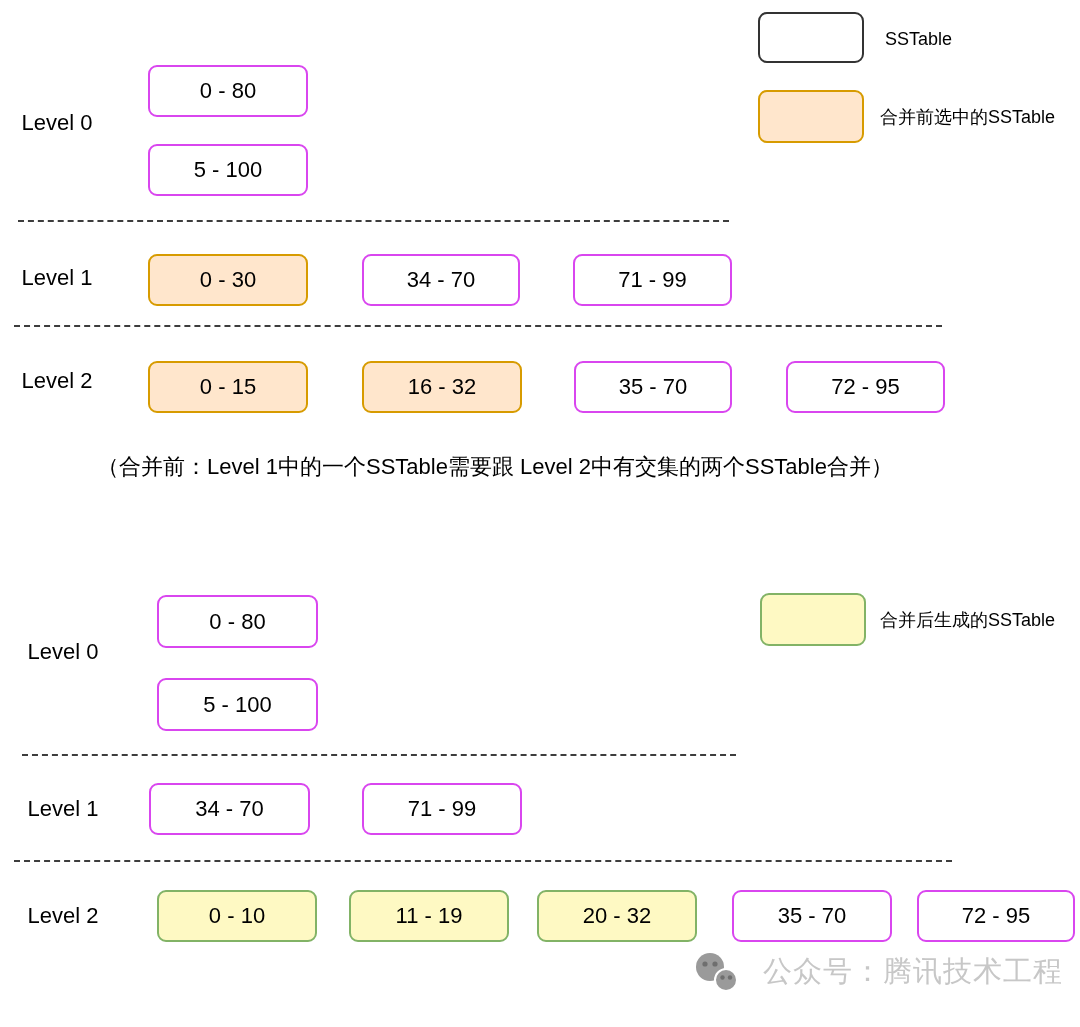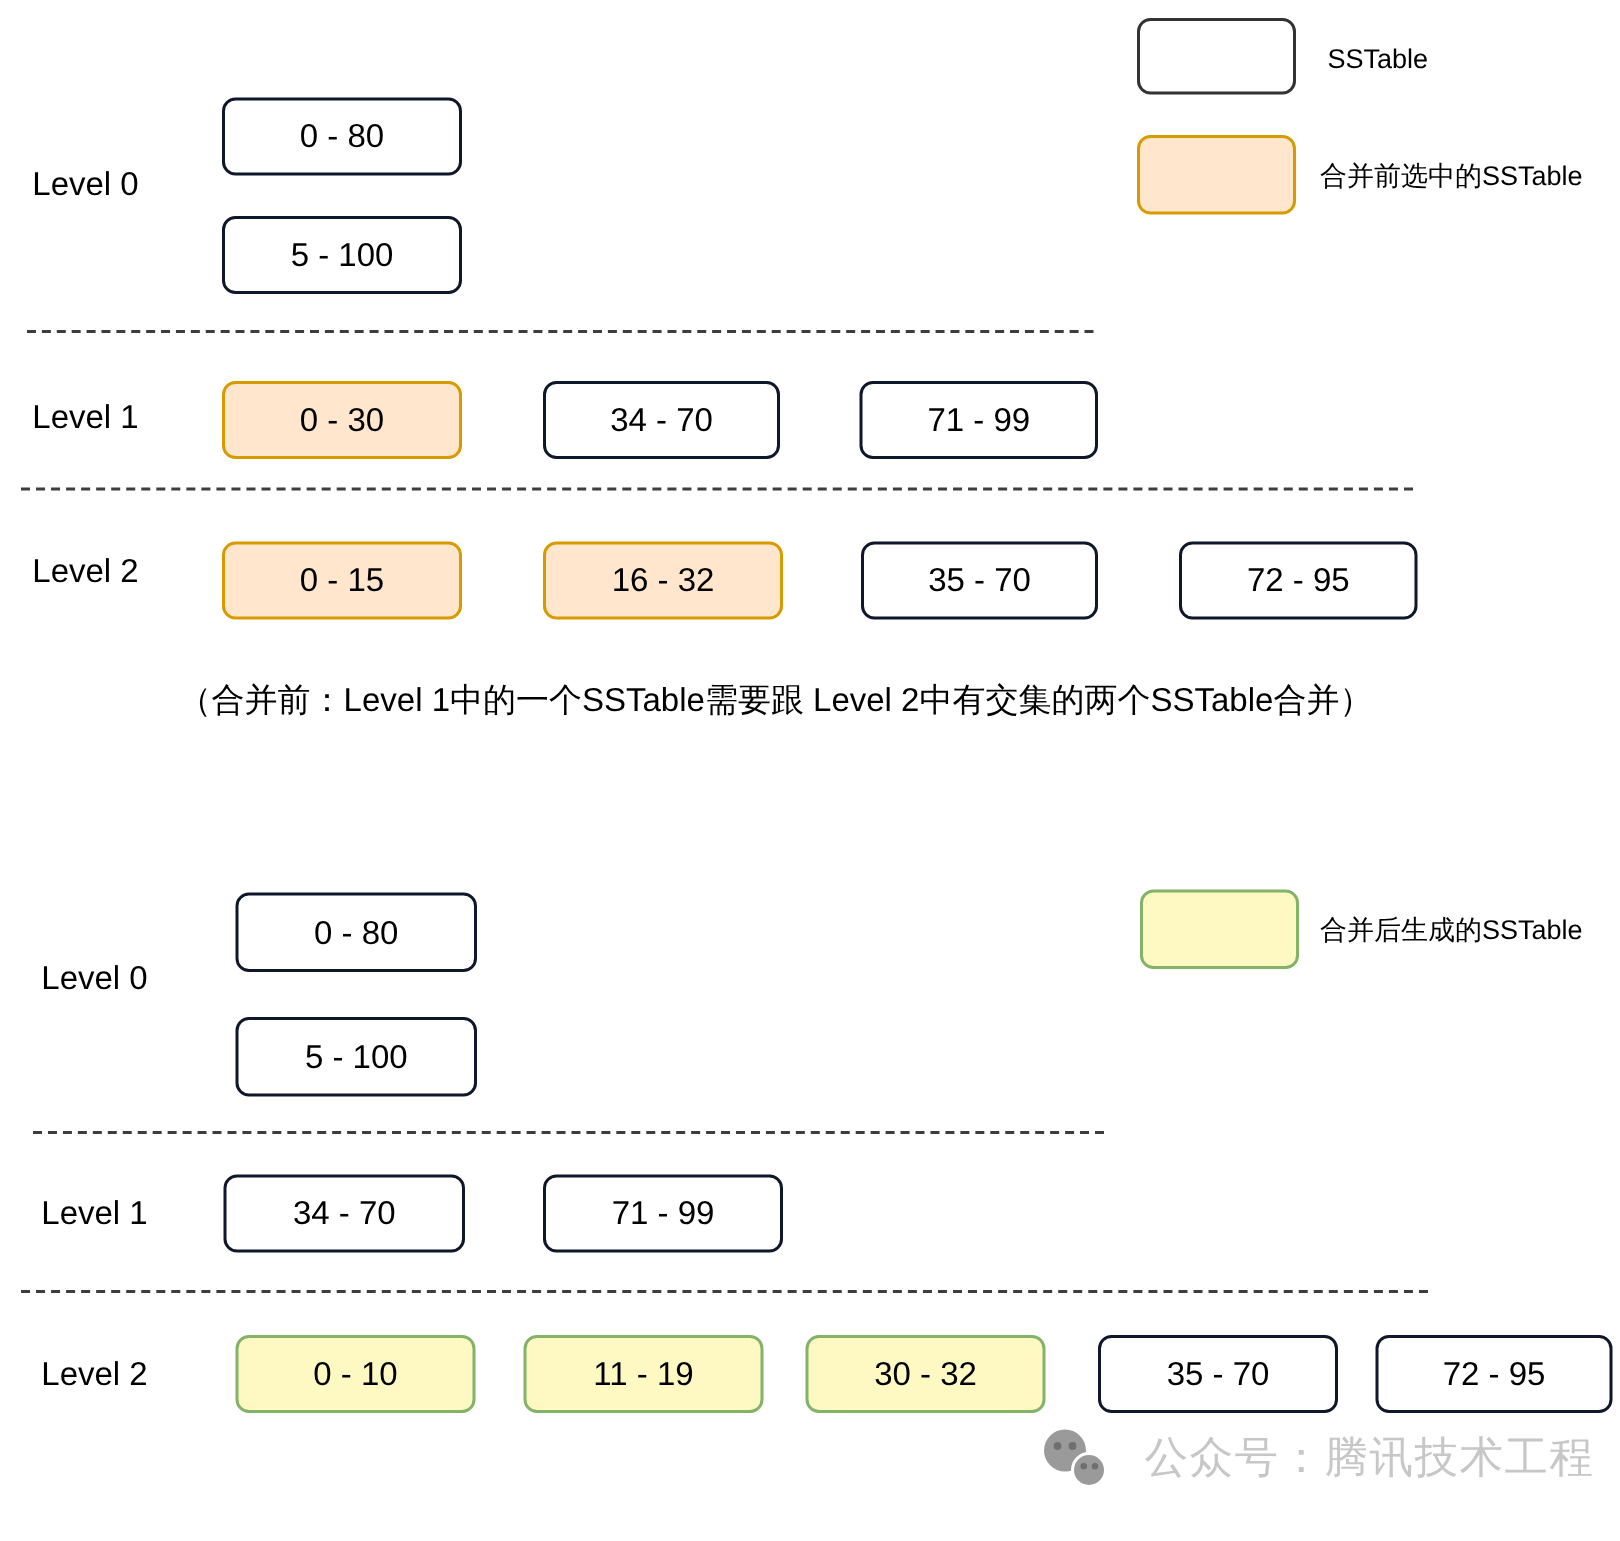--- a/index.html
+++ b/index.html
@@ -3,21 +3,21 @@
 <meta charset="utf-8">
 <style>
   html,body{margin:0;padding:0;background:#fff;}
   .canvas{
     position:relative;width:1080px;height:1027px;background:#fff;overflow:hidden;
     font-family:"Liberation Sans", sans-serif;color:#000;
   }
   .box{
     position:absolute;display:flex;align-items:center;justify-content:center;
     border-radius:9px;font-size:22px;line-height:1;box-sizing:border-box;
-    background:#fff;border:2px solid #0f172a;
+    background:#fff;border:2px solid #d946ef;
   }
   .box.orange{background:#ffe6cc;border-color:#d79b00;}
   .box.green{background:#fef9c3;border-color:#82b366;}
   .box.legend-white{border-color:#333;}
   .lvl-label{
     position:absolute;font-size:22px;line-height:26px;text-align:center;width:86px;
   }
   .dash{
     position:absolute;height:0;border-top:2px dashed #3d3d3d;
   }
@@ -26,21 +26,21 @@
   }
   .legend-label{
     position:absolute;font-size:18px;line-height:24px;white-space:nowrap;
   }
   .watermark{
     position:absolute;left:688px;top:950px;display:flex;align-items:center;z-index:0;
   }
   .watermark-text{
     font-size:29px;color:#c7c7c7;letter-spacing:1px;white-space:nowrap;margin-left:21px;
   }
-  .caption.z{z-index:1;padding-left:22px;}
+  .caption.z{z-index:1;}
 </style>
 </head>
 <body>
 
 <div class="canvas">
 
   <div class="lvl-label" style="left:14px;top:110px;">Level 0</div>
   <div class="box white" style="left:148px;top:65px;width:160px;height:52px;">0 - 80</div>
   <div class="box white" style="left:148px;top:144px;width:160px;height:52px;">5 - 100</div>
 
@@ -78,21 +78,21 @@
 
   <div class="lvl-label" style="left:20px;top:796px;">Level 1</div>
   <div class="box white" style="left:149px;top:783px;width:161px;height:52px;">34 - 70</div>
   <div class="box white" style="left:362px;top:783px;width:160px;height:52px;">71 - 99</div>
 
   <div class="dash" style="left:14px;top:860px;width:938px;"></div>
 
   <div class="lvl-label" style="left:20px;top:903px;">Level 2</div>
   <div class="box green" style="left:157px;top:890px;width:160px;height:52px;">0 - 10</div>
   <div class="box green" style="left:349px;top:890px;width:160px;height:52px;">11 - 19</div>
-  <div class="box green" style="left:537px;top:890px;width:160px;height:52px;">30 - 32</div>
+  <div class="box green" style="left:537px;top:890px;width:160px;height:52px;">20 - 32</div>
   <div class="box white" style="left:732px;top:890px;width:160px;height:52px;">35 - 70</div>
   <div class="box white" style="left:917px;top:890px;width:158px;height:52px;">72 - 95</div>
 
 
   <div class="watermark">
     <svg width="54" height="44" viewBox="0 0 54 44">
       <circle cx="22" cy="17" r="14" fill="#9a9a9a"></circle>
       <circle cx="17" cy="14" r="2.6" fill="#6f6f6f"></circle>
       <circle cx="27" cy="14" r="2.6" fill="#6f6f6f"></circle>
       <circle cx="38" cy="30" r="11" fill="#9a9a9a" stroke="#ffffff" stroke-width="2"></circle>

